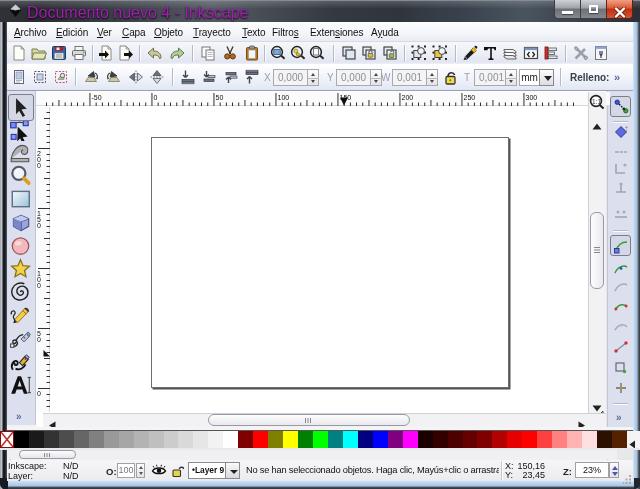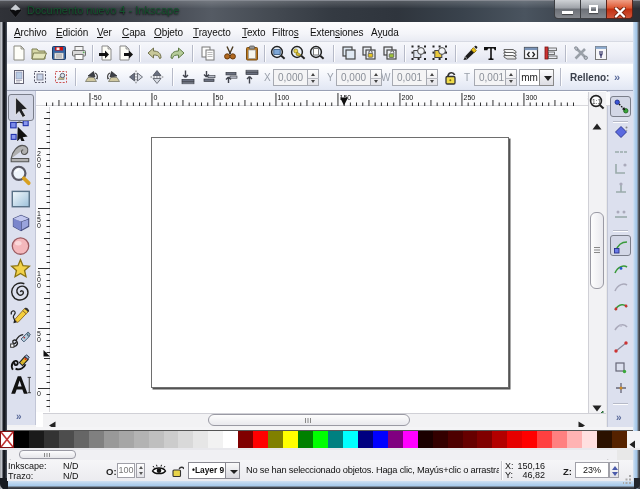--- a/index.html
+++ b/index.html
@@ -13,21 +13,21 @@
 <div class="ab" style="left:634px;top:478px;width:6px;height:11px;background:#22252b;border-bottom-right-radius:5px;"></div>
 <div class="ab" style="left:0;top:0;width:640px;height:22px;
 background:linear-gradient(90deg,#303238 0,#2a2c32 6%,#383c44 16%,#474c55 26%,#555b64 33%,#454b53 42%,#343a42 52%,#2f353d 62%,#39424c 72%,#4a545f 82%,#3b434d 90%,#2b2e34 100%);
 border-top:1px solid #868a92;"></div>
 <div class="ab" style="left:0;top:1px;width:640px;height:7px;background:linear-gradient(180deg,rgba(255,255,255,0.18),rgba(255,255,255,0.02));"></div>
 <div class="ab" style="left:8px;top:3px;width:15px;height:15px;"><svg width="15" height="15" viewBox="0 0 15 15">
       <path d="M7.5 0.5 L14 7 7.5 14.5 1 7z" fill="#0c0c0e" stroke="#44464c" stroke-width="0.6"></path>
       <path d="M7.5 1.2 L12.6 6.2 c-1.8 1 -3 0.2 -5.1 1.4 C5.4 6.6 4 7.4 2.4 6.3z" fill="#c9cdd3"></path>
       <path d="M5.5 9.5 l2 3.5 2-3.2 -1.9 0.8z" fill="#0c0c0e"></path>
     </svg></div>
-<div class="ab" style="left:27px;top:4px;font-size:11px;color:#14532d;text-shadow:0 1px 2px #000;white-space:nowrap;">Documento nuevo 4 - Inkscape</div>
+<div class="ab" style="left:27px;top:4px;font-size:16px;color:#a21caf;text-shadow:0 1px 2px #000;white-space:nowrap;">Documento nuevo 4 - Inkscape</div>
 <div class="ab" style="left:554px;top:0;width:79px;height:19px;">
 <div class="ab" style="left:0;top:0;width:27px;height:19px;background:linear-gradient(180deg,#cfd2d6 0,#9ea2a8 45%,#6c7077 50%,#86898f 100%);border:1px solid #3c3e42;border-top:none;border-bottom-left-radius:4px;"></div>
 <div class="ab" style="left:26px;top:0;width:27px;height:19px;background:linear-gradient(180deg,#cfd2d6 0,#9ea2a8 45%,#6c7077 50%,#86898f 100%);border:1px solid #3c3e42;border-top:none;"></div>
 <div class="ab" style="left:52px;top:0;width:27px;height:19px;background:linear-gradient(180deg,#f0a086 0,#dd5630 45%,#c03010 50%,#d2553a 100%);border:1px solid #58241a;border-top:none;border-bottom-right-radius:4px;"></div>
 <div class="ab" style="left:8px;top:11px;width:11px;height:3px;background:#fff;box-shadow:0 1px 1px rgba(0,0,0,.5);"></div>
 <div class="ab" style="left:35px;top:5px;width:9px;height:8px;border:2px solid #fff;box-shadow:0 1px 1px rgba(0,0,0,.4);"></div>
 <div class="ab" style="left:60px;top:4px;width:12px;height:11px;"><svg width="12" height="11" viewBox="0 0 12 11">
         <path d="M2 1.5 L10 9.5 M10 1.5 L2 9.5" stroke="#7a2812" stroke-width="4" stroke-linecap="round"></path>
         <path d="M2 1.5 L10 9.5 M10 1.5 L2 9.5" stroke="#ffffff" stroke-width="2.4" stroke-linecap="round"></path>
       </svg></div>
@@ -688,21 +688,21 @@
 <div class="ab" style="left:4px;top:452px;width:8px;height:7px;"><svg width="8" height="7" viewBox="0 0 8 7">
       <path d="M1 3.5 L6.5 0.5 V6.5z" fill="#444"></path>
     </svg></div>
 <div class="ab" style="left:606px;top:452px;width:8px;height:7px;"><svg width="8" height="7" viewBox="0 0 8 7">
       <path d="M7 3.5 L1.5 0.5 V6.5z" fill="#444"></path>
     </svg></div>
 <div class="ab" style="left:19px;top:450px;width:57px;height:9px;background:linear-gradient(180deg,#fcfcfd,#e6e6ea);border:1px solid #9a9aa4;border-radius:4px;"></div>
 <div class="ab" style="left:44px;top:453px;width:1px;height:4px;background:#888;box-shadow:2.5px 0 0 #888,5px 0 0 #888;"></div>
 <div class="ab" style="left:7px;top:460px;width:626px;height:21px;background:linear-gradient(180deg,#f6f6f8,#ebebef);"></div>
 <div class="ab" style="left:8px;top:461px;font-size:9px;color:#111;">Inkscape:</div>
-<div class="ab" style="left:8px;top:471px;font-size:9px;color:#111;">Trazo:</div>
+<div class="ab" style="left:8px;top:471px;font-size:9px;color:#111;">Layer:</div>
 <div class="ab" style="left:63px;top:461px;font-size:9px;color:#111;">N/D</div>
 <div class="ab" style="left:63px;top:471px;font-size:9px;color:#111;">N/D</div>
 <div class="ab" style="left:106px;top:466px;font-size:9.5px;font-weight:bold;color:#222;">O:</div>
 <div class="ab" style="left:117px;top:463px;width:18px;height:15px;background:#fff;border:1px solid #a0a0a8;font-size:9px;color:#777;line-height:13px;text-align:center;">100</div>
 <div class="ab" style="left:136px;top:463px;width:9px;height:15px;background:linear-gradient(180deg,#fdfdfd,#e3e3e8);border:1px solid #a0a0a8;">
 <div class="ab" style="left:1.5px;top:2px;width:0;height:0;border-left:2.5px solid transparent;border-right:2.5px solid transparent;border-bottom:3.5px solid #555;"></div>
 <div class="ab" style="left:1.5px;top:8px;width:0;height:0;border-left:2.5px solid transparent;border-right:2.5px solid transparent;border-top:3.5px solid #555;"></div>
   </div>
 <div class="ab" style="left:151px;top:463px;width:16px;height:14px;"><svg width="16" height="14" viewBox="0 0 16 14">
       <path d="M1.5 8 C4 4 12 4 14.5 8 C12 11.5 4 11.5 1.5 8z" fill="#fff" stroke="#111" stroke-width="1.3"></path>
@@ -715,21 +715,21 @@
     </svg></div>
 <div class="ab" style="left:188px;top:462px;width:39px;height:17px;background:#fff;border:1px solid #8a8a92;font-size:8.4px;font-weight:bold;color:#111;line-height:15px;padding-left:3px;">•Layer 9</div>
 <div class="ab" style="left:225px;top:462px;width:15px;height:17px;background:linear-gradient(180deg,#fafafa,#d8d8de);border:1px solid #8a8a92;">
     <div class="ab" style="left:3.5px;top:6.5px;width:0;height:0;border-left:4px solid transparent;border-right:4px solid transparent;border-top:4.5px solid #222;"></div>
   </div>
 <div class="ab" style="left:246px;top:465px;width:253px;overflow:hidden;white-space:nowrap;font-size:9.3px;color:#111;letter-spacing:-0.22px;">No se han seleccionado objetos. Haga clic, Mayús+clic o arrastrar alrededor de los objetos para seleccionar.</div>
 <div class="ab" style="left:501px;top:461px;width:1px;height:19px;background:#c8c8ce;box-shadow:1px 0 0 #fff;"></div>
 <div class="ab" style="left:505px;top:461px;font-size:9px;color:#111;">X:</div>
 <div class="ab" style="left:516px;top:461px;width:29px;text-align:right;font-size:9px;color:#111;">150,16</div>
 <div class="ab" style="left:505px;top:470px;font-size:9px;color:#111;">Y:</div>
-<div class="ab" style="left:516px;top:470px;width:29px;text-align:right;font-size:9px;color:#111;">46,82</div>
+<div class="ab" style="left:516px;top:470px;width:29px;text-align:right;font-size:9px;color:#111;">23,45</div>
 <div class="ab" style="left:563px;top:466px;font-size:9.5px;font-weight:bold;color:#222;">Z:</div>
 <div class="ab" style="left:575px;top:462px;width:34px;height:16px;background:#fff;border:1px solid #a0a0a8;font-size:9px;color:#111;line-height:14px;text-align:center;">23%</div>
 <div class="ab" style="left:609px;top:462px;width:10px;height:16px;background:linear-gradient(180deg,#fdfdfd,#e3e3e8);border:1px solid #a0a0a8;">
 <div class="ab" style="left:1.5px;top:2.5px;width:0;height:0;border-left:3px solid transparent;border-right:3px solid transparent;border-bottom:4px solid #4a5aaa;"></div>
 <div class="ab" style="left:1.5px;top:9px;width:0;height:0;border-left:3px solid transparent;border-right:3px solid transparent;border-top:4px solid #4a5aaa;"></div>
   </div>
 <div class="ab" style="left:623px;top:470px;width:9px;height:9px;"><svg width="9" height="9" viewBox="0 0 9 9">
       <g fill="#aaa">
         <rect x="6" y="0" width="2" height="2"></rect>
         <rect x="6" y="3.5" width="2" height="2"></rect>

